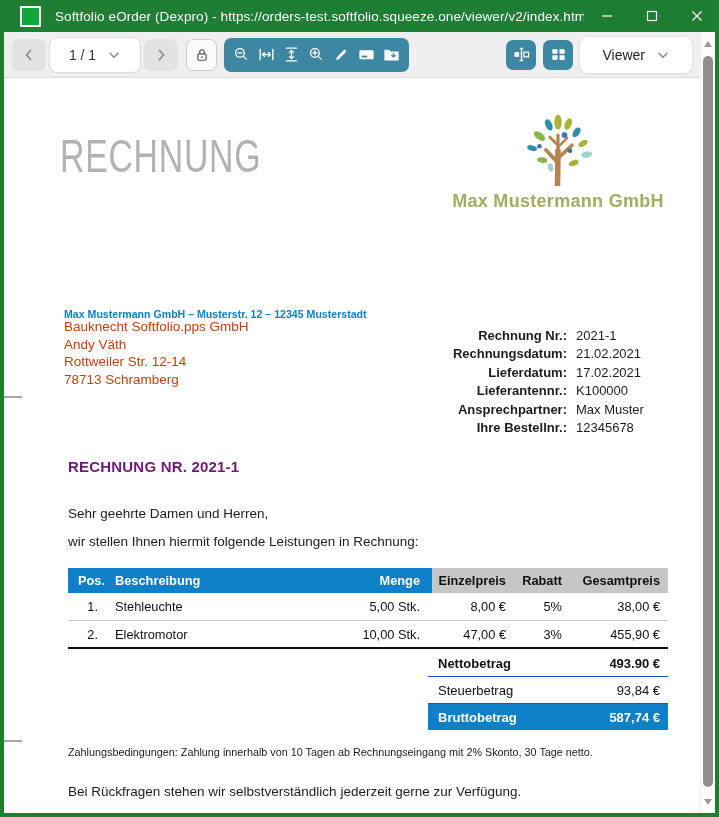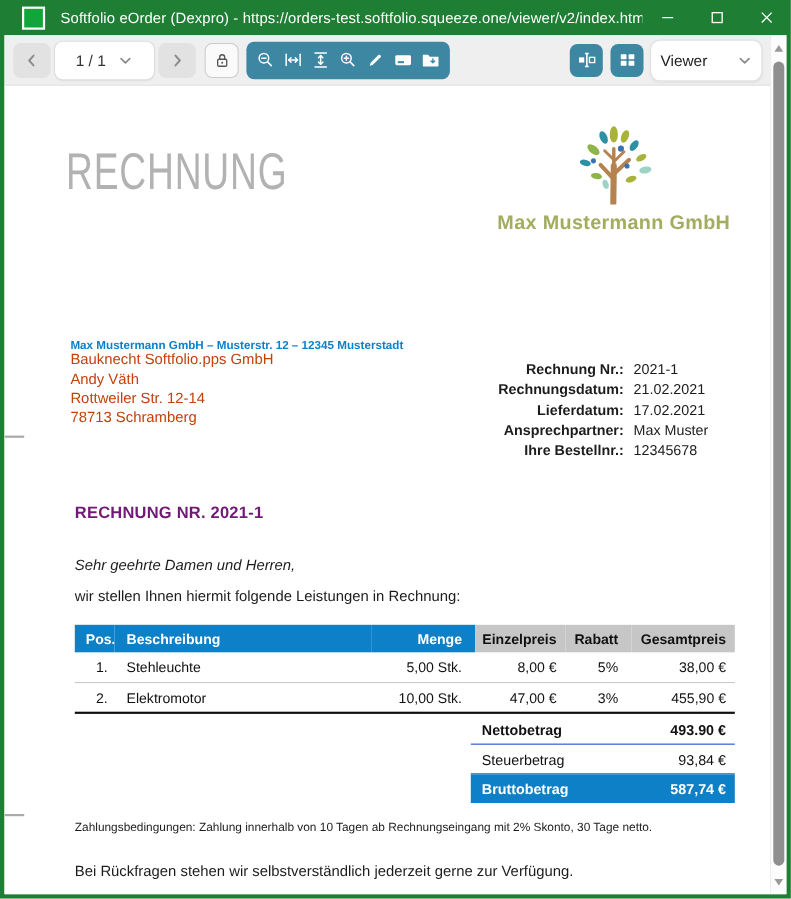--- a/index.html
+++ b/index.html
@@ -34,22 +34,22 @@
   .lock-btn { width:31px; height:32px; margin-left:8px; background:#fafafa; border:1px solid #ccc;
               border-radius:7px; display:flex; align-items:center; justify-content:center; }
   .teal-group { height:34px; margin-left:7px; background:#3d87a3; border-radius:7px;
                 display:flex; align-items:center; padding:0 5px; }
   .tool-icon { width:25px; height:25px; display:flex; align-items:center; justify-content:center; }
   .tb-spacer { flex:1; }
   .sq-btn { width:30px; height:30px; background:#3d87a3; border-radius:7px; margin-left:7px;
             display:flex; align-items:center; justify-content:center; }
   .viewer-dd { height:36px; min-width:82px; margin:0 8px 0 7px; background:#fff; border-radius:8px;
                box-shadow:0 0 0 1px #e3e3e3, 0 1px 3px rgba(0,0,0,.10);
-               display:flex; align-items:center; justify-content:center; gap:27px;
-               font-size:14px; color:#222; padding:0 8px; }
+               display:flex; align-items:center; justify-content:center; gap:11px;
+               font-size:14px; color:#222; padding:0 22px; }
 
   
   .scrollbar { position:absolute; top:0; right:0; bottom:0; width:15px; background:#fcfcfc;
                border-left:1px solid #eee; }
   .sb-thumb { position:absolute; left:2px; right:2px; top:24px; bottom:26px;
               background:#8f8f8f; border-radius:7px; }
   .sb-arrow { position:absolute; left:3px; width:0; height:0; border-left:4.5px solid transparent;
               border-right:4.5px solid transparent; }
   .sb-up   { top:9px;  border-bottom:6px solid #9a9a9a; }
   .sb-down { bottom:8px; border-top:6px solid #9a9a9a; }
@@ -68,21 +68,21 @@
   .sender { position:absolute; left:60px; top:230px; font-size:10.6px; font-weight:bold; color:#0e80c7; }
   .recipient { position:absolute; left:60px; top:240px; font-size:13.5px; line-height:17.6px; color:#c2410c; }
 
   .meta { position:absolute; left:380px; top:249px; width:288px; font-size:13px; color:#1c1c1c; }
   .meta-row { display:flex; line-height:18.4px; }
   .m-label { flex:1; text-align:right; font-weight:bold; }
   .m-value { width:96px; margin-left:9px; }
 
   .inv-heading { position:absolute; left:64px; top:380px; font-size:15px; font-weight:bold;
                  color:#701a75; letter-spacing:0.2px; }
-  .salutation { position:absolute; left:64px; top:428px; font-size:13.5px; color:#1c1c1c;font-style:italic; }
+  .salutation { position:absolute; left:64px; top:428px; font-size:13.5px; color:#1c1c1c; }
   .intro { position:absolute; left:64px; top:456px; font-size:13.5px; color:#1c1c1c; }
 
   
   .items { position:absolute; left:64px; top:490px; width:600px; font-size:12.8px; color:#111; }
   .thead, .trow { display:flex; align-items:center; }
   .thead { height:25px; font-weight:bold; }
   .trow { height:28px; border-bottom:1px solid #c9c9c9; }
   .trow.last { border-bottom:2px solid #111; }
   .c-pos    { width:36px; }
   .c-besch  { width:234px; }
@@ -300,20 +300,24 @@
         </div>
         <div class="meta-row">
           <span class="m-label">Rechnungsdatum:</span>
           <span class="m-value">21.02.2021</span>
         </div>
         <div class="meta-row">
           <span class="m-label">Lieferdatum:</span>
           <span class="m-value">17.02.2021</span>
         </div>
         <div class="meta-row">
+          <span class="m-label">Lieferantennr.:</span>
+          <span class="m-value">K100000</span>
+        </div>
+        <div class="meta-row">
           <span class="m-label">Ansprechpartner:</span>
           <span class="m-value">Max Muster</span>
         </div>
         <div class="meta-row">
           <span class="m-label">Ihre Bestellnr.:</span>
           <span class="m-value">12345678</span>
         </div>
       </div>
 
       <div class="inv-heading">RECHNUNG NR. 2021-1</div>

